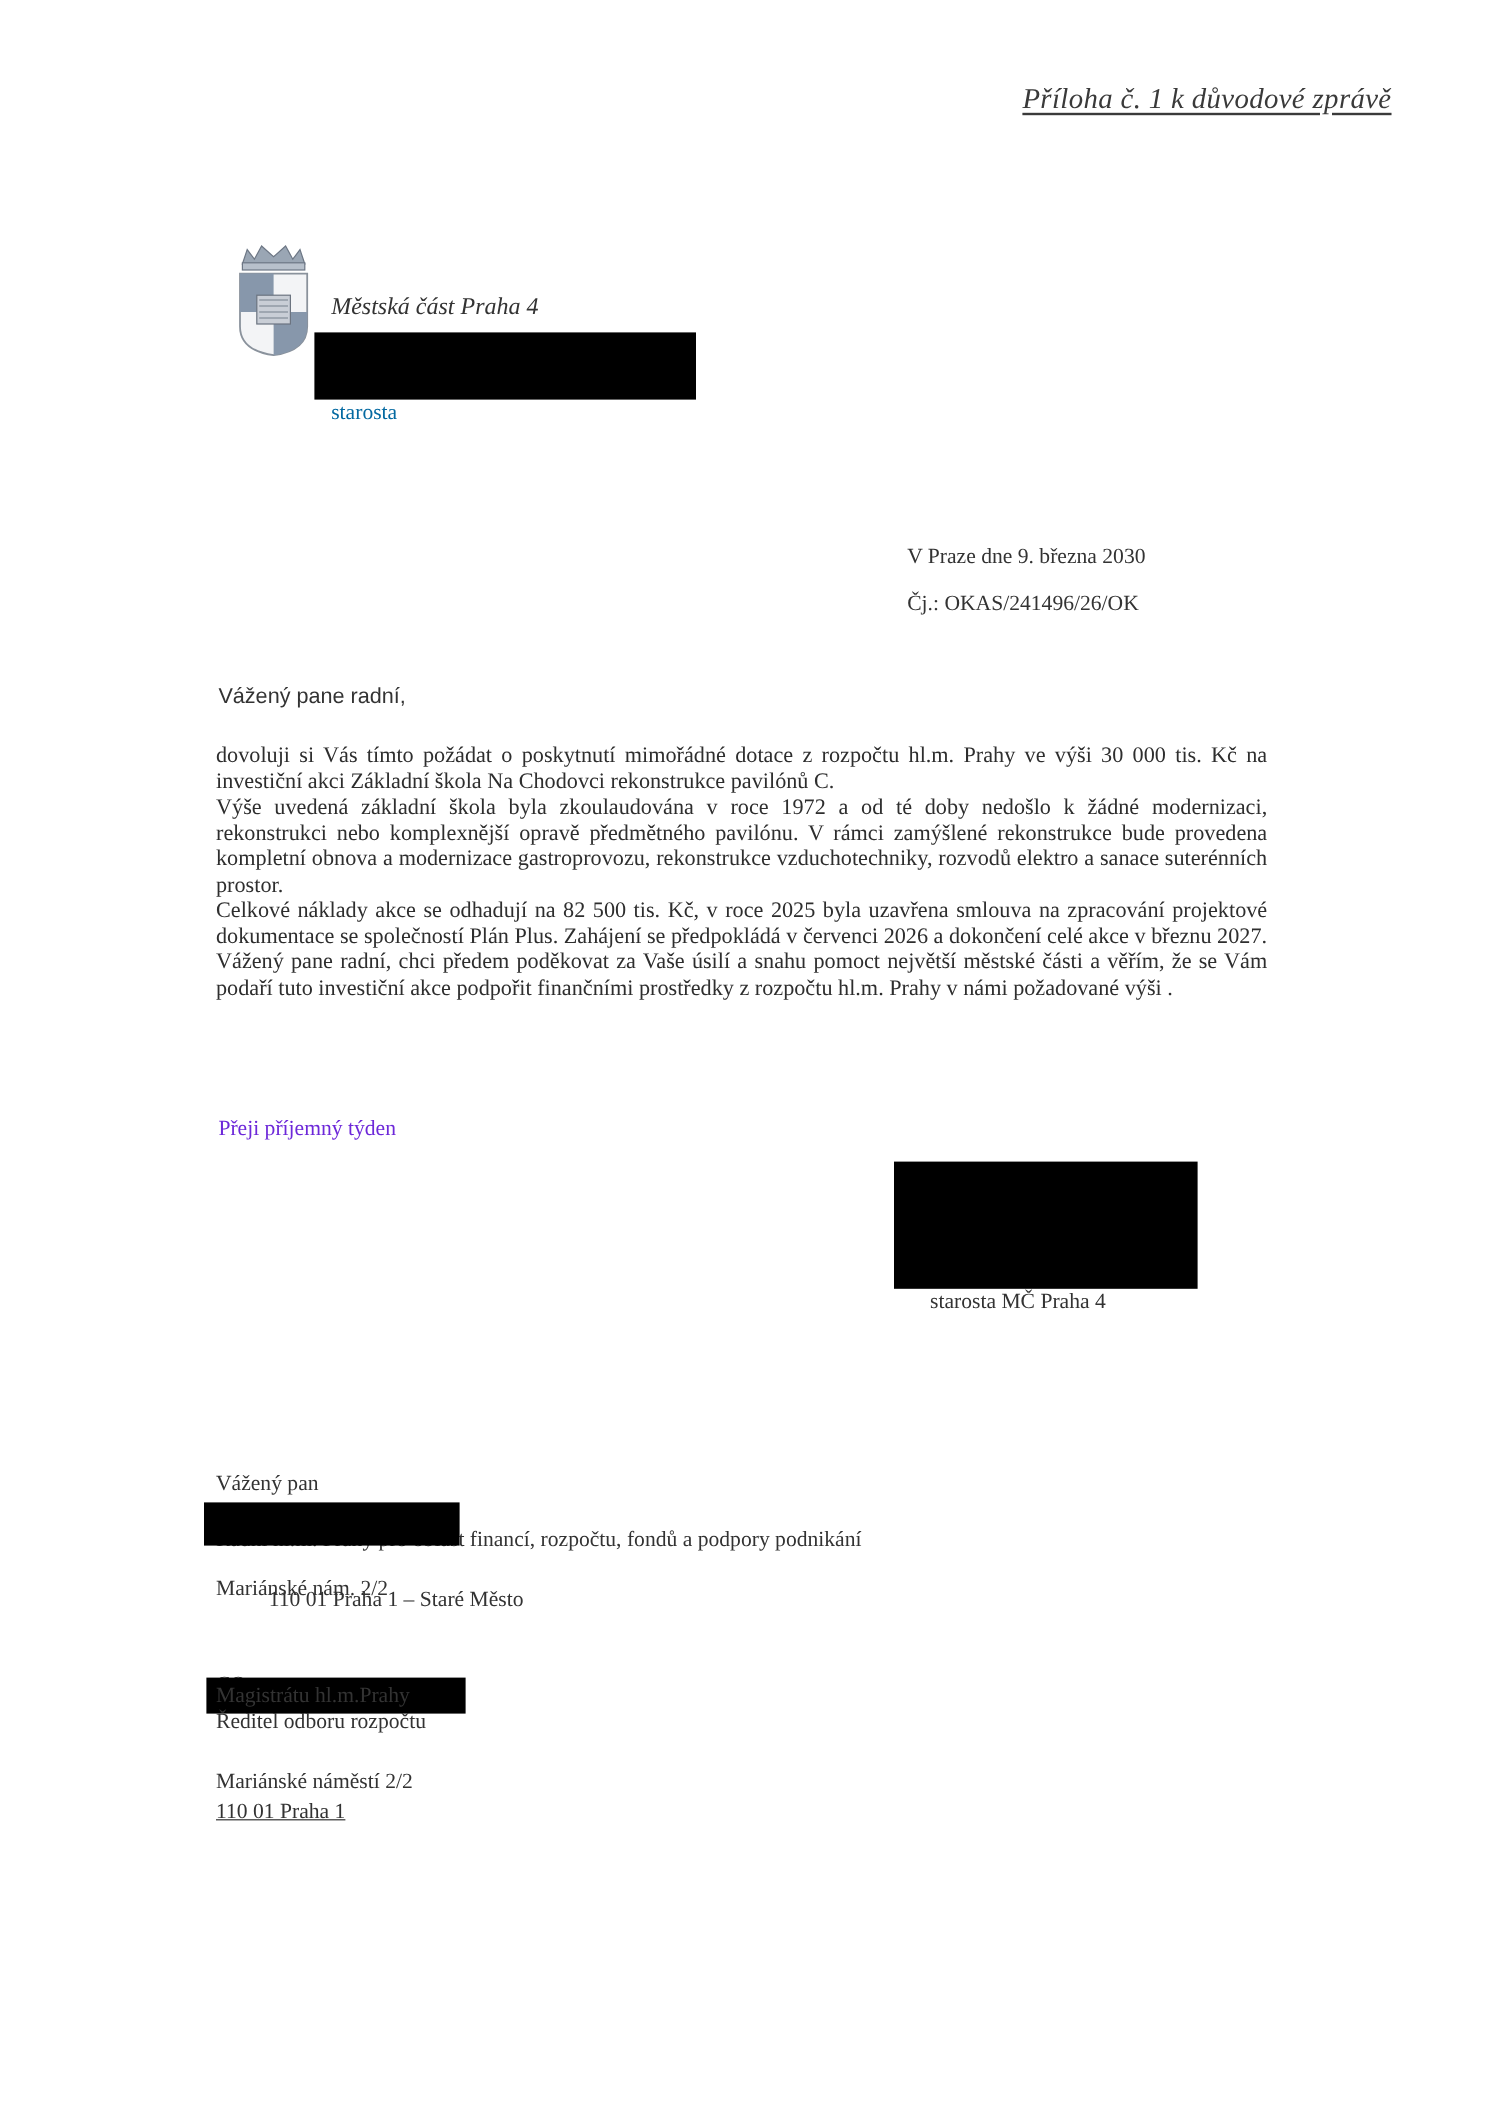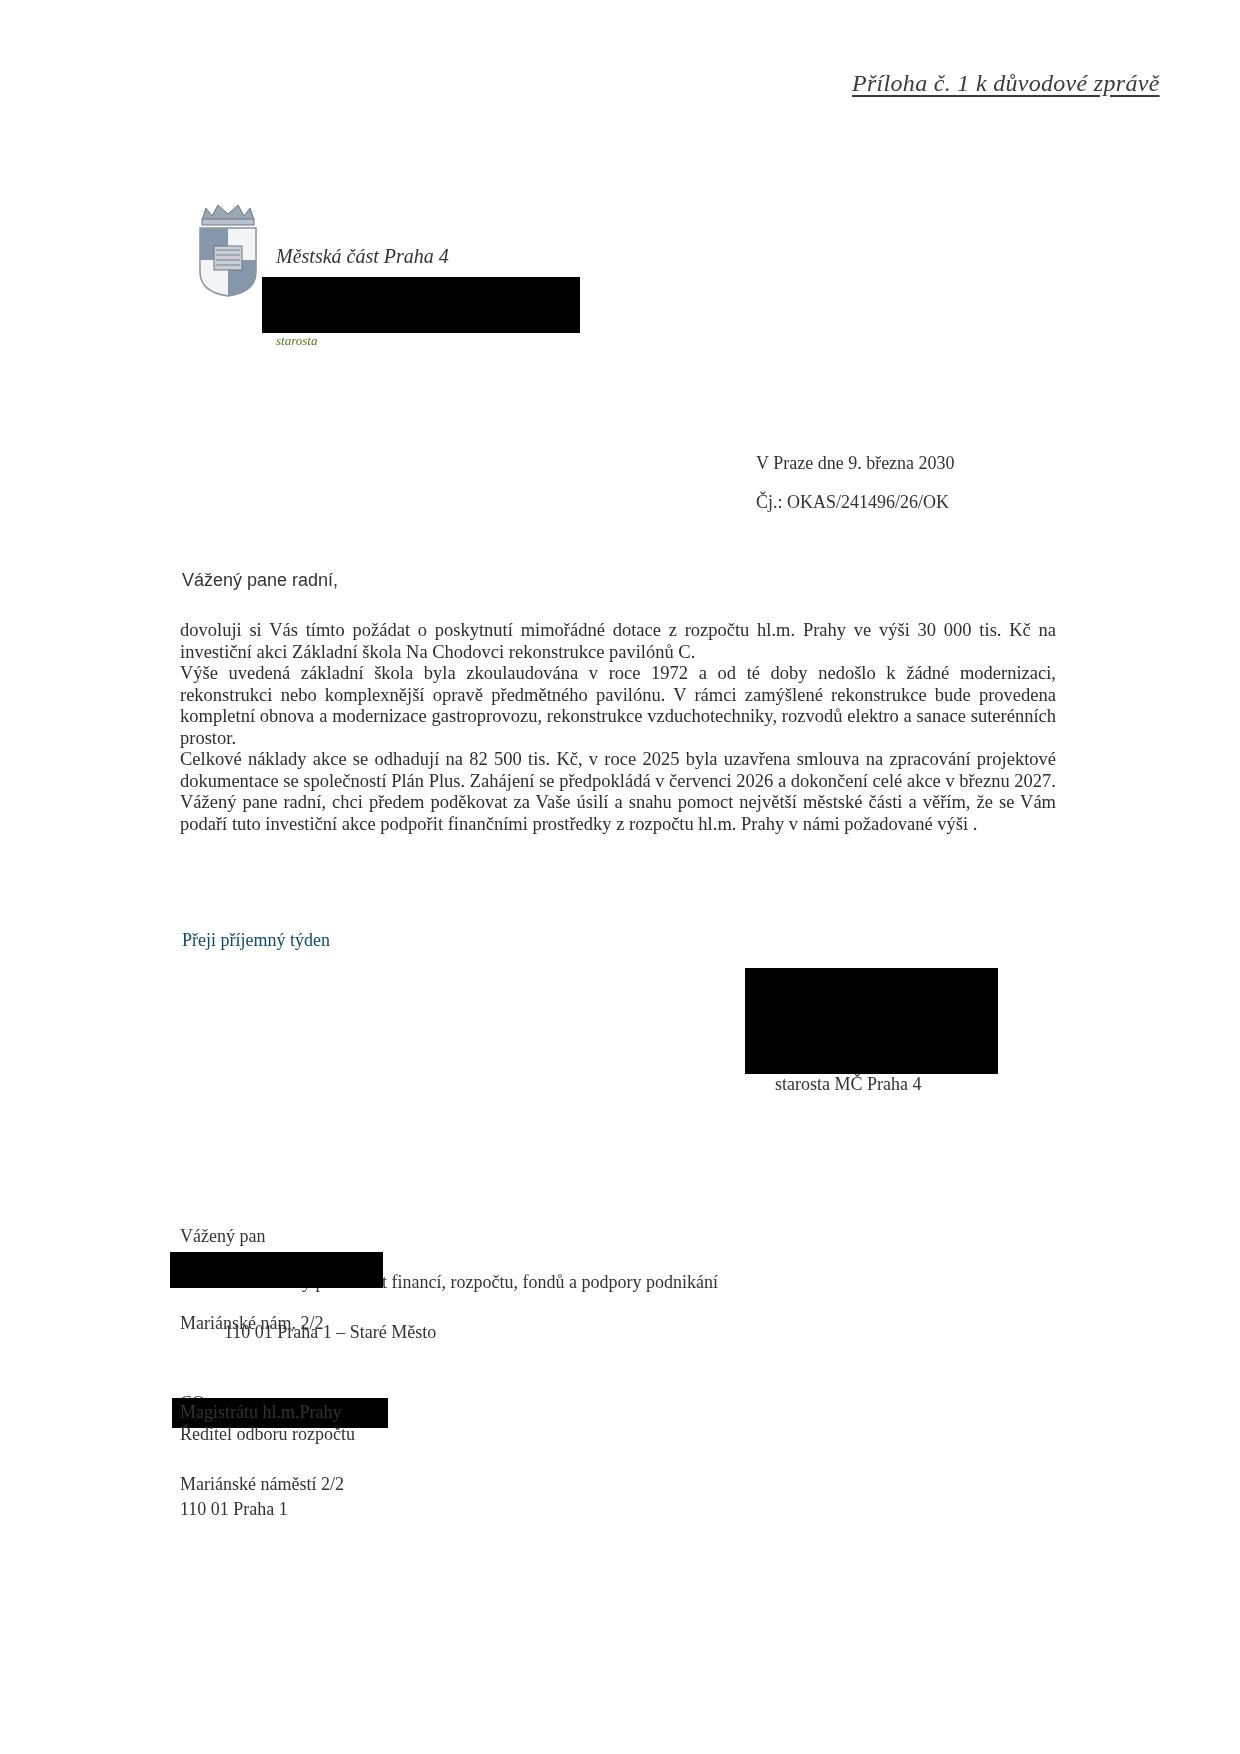--- a/index.html
+++ b/index.html
@@ -50,23 +50,22 @@
     }
     .redact-head {
       left: 262px;
       top: 277px;
       width: 318px;
       height: 56px;
     }
     .org-role {
       left: 276px;
       top: 333px;
-      font-size: 13px;
-      font-style: italic;
-      color: #4d7c0f;
+      font-size: 18px;
+      color: #0369a1;
       white-space: nowrap;
     }
 
     
     .meta-line {
       left: 756px;
       font-size: 18px;
       color: #333;
       white-space: nowrap;
     }
@@ -93,21 +92,21 @@
     }
     .body-text p {
       margin: 0;
       text-align: justify;
       text-align-last: left;
     }
     .closing {
       left: 182px;
       top: 930px;
       font-size: 18px;
-      color: #0c4a6e;
+      color: #6d28d9;
       white-space: nowrap;
       text-align: right;
     }
 
     
     .redact-sign {
       left: 745px;
       top: 968px;
       width: 253px;
       height: 106px;
@@ -190,15 +189,15 @@
   <div class="abs addr" style="top:1272px;">Radní hl.m. Prahy pro oblast financí, rozpočtu, fondů a podpory podnikání</div>
   <div class="abs redaction redact-addr1"></div>
   <div class="abs addr" style="top:1297px;margin-top:16px;">Mariánské nám. 2/2</div>
   <div class="abs addr" style="top:1322px;margin-left:44px;">110 01 Praha 1 – Staré Město</div>
 
   <div class="abs addr" style="top:1370px;margin-top:23px;">CO:</div>
   <div class="abs redaction redact-addr2"></div>
   <div class="abs addr" style="top:1424px;">Ředitel odboru rozpočtu</div>
   <div class="abs addr" style="top:1402px;">Magistrátu hl.m.Prahy</div>
   <div class="abs addr" style="top:1474px;">Mariánské náměstí 2/2</div>
-  <div class="abs addr" style="top:1499px;">110 01 Praha 1</div>
+  <div class="abs addr" style="top:1499px;text-decoration:underline;">110 01 Praha 1</div>
 
 </div>
 
 </body></html>

